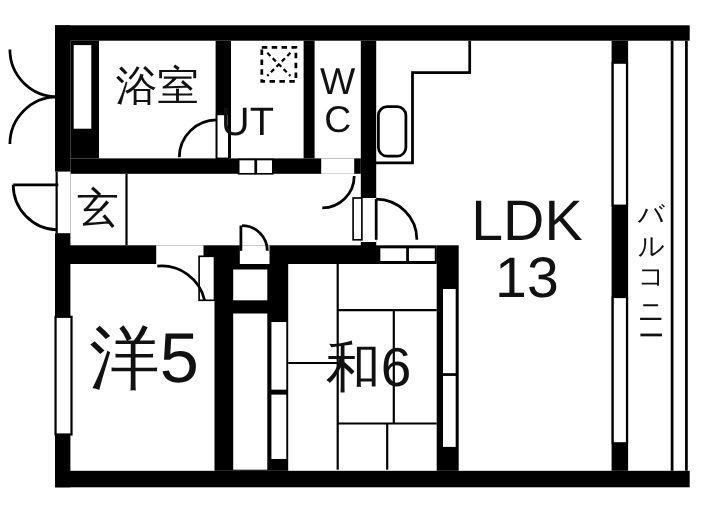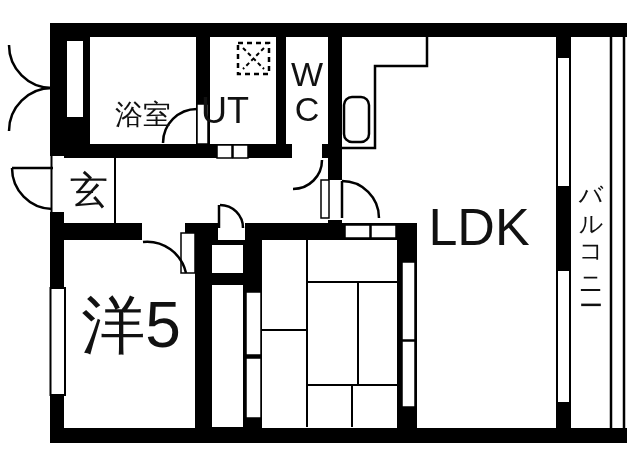--- a/index.html
+++ b/index.html
@@ -12,21 +12,21 @@
   }
   .plan svg{position:absolute;left:0;top:0;}
   .lbl{
     position:absolute;
     color:#111111;
     white-space:nowrap;
     transform:translate(-50%,-50%);
     text-align:center;
     line-height:1.0;
   }
-  .lbl-bath    {left:143px;top:79px;  font-size:28px;margin-top:36px;}
+  .lbl-bath    {left:143px;top:79px;  font-size:38px;}
   .lbl-ut      {left:225px;top:111px; font-size:36px;}
   .lbl-wc      {left:307px;top:92px;  font-size:34px; line-height:35px;}
   .lbl-genkan  {left:89px; top:190px; font-size:38px;}
   .lbl-yoshitsu{left:131px;top:325px; font-size:64px;}
   .lbl-washitsu{left:335px;top:334px; font-size:50px;}
   .lbl-ldk     {left:479px;top:227px; font-size:52px; line-height:52px;}
   .lbl-balcony {
     left:591px;top:232px;
     font-size:24px;
     writing-mode:vertical-rl;
@@ -117,17 +117,19 @@
   </svg>
 
   <div class="lbl lbl-bath">浴室</div>
   <div class="lbl lbl-ut">UT</div>
   <div class="lbl lbl-wc">
       <div>W</div>
       <div>C</div>
     </div>
   <div class="lbl lbl-genkan">玄</div>
   <div class="lbl lbl-yoshitsu">洋5</div>
+  <div class="lbl lbl-washitsu">和6</div>
   <div class="lbl lbl-ldk">
       <div>LDK</div>
+      <div>13</div>
     </div>
   <div class="lbl lbl-balcony">バルコニー</div>
 </div>
 
 </body></html>

